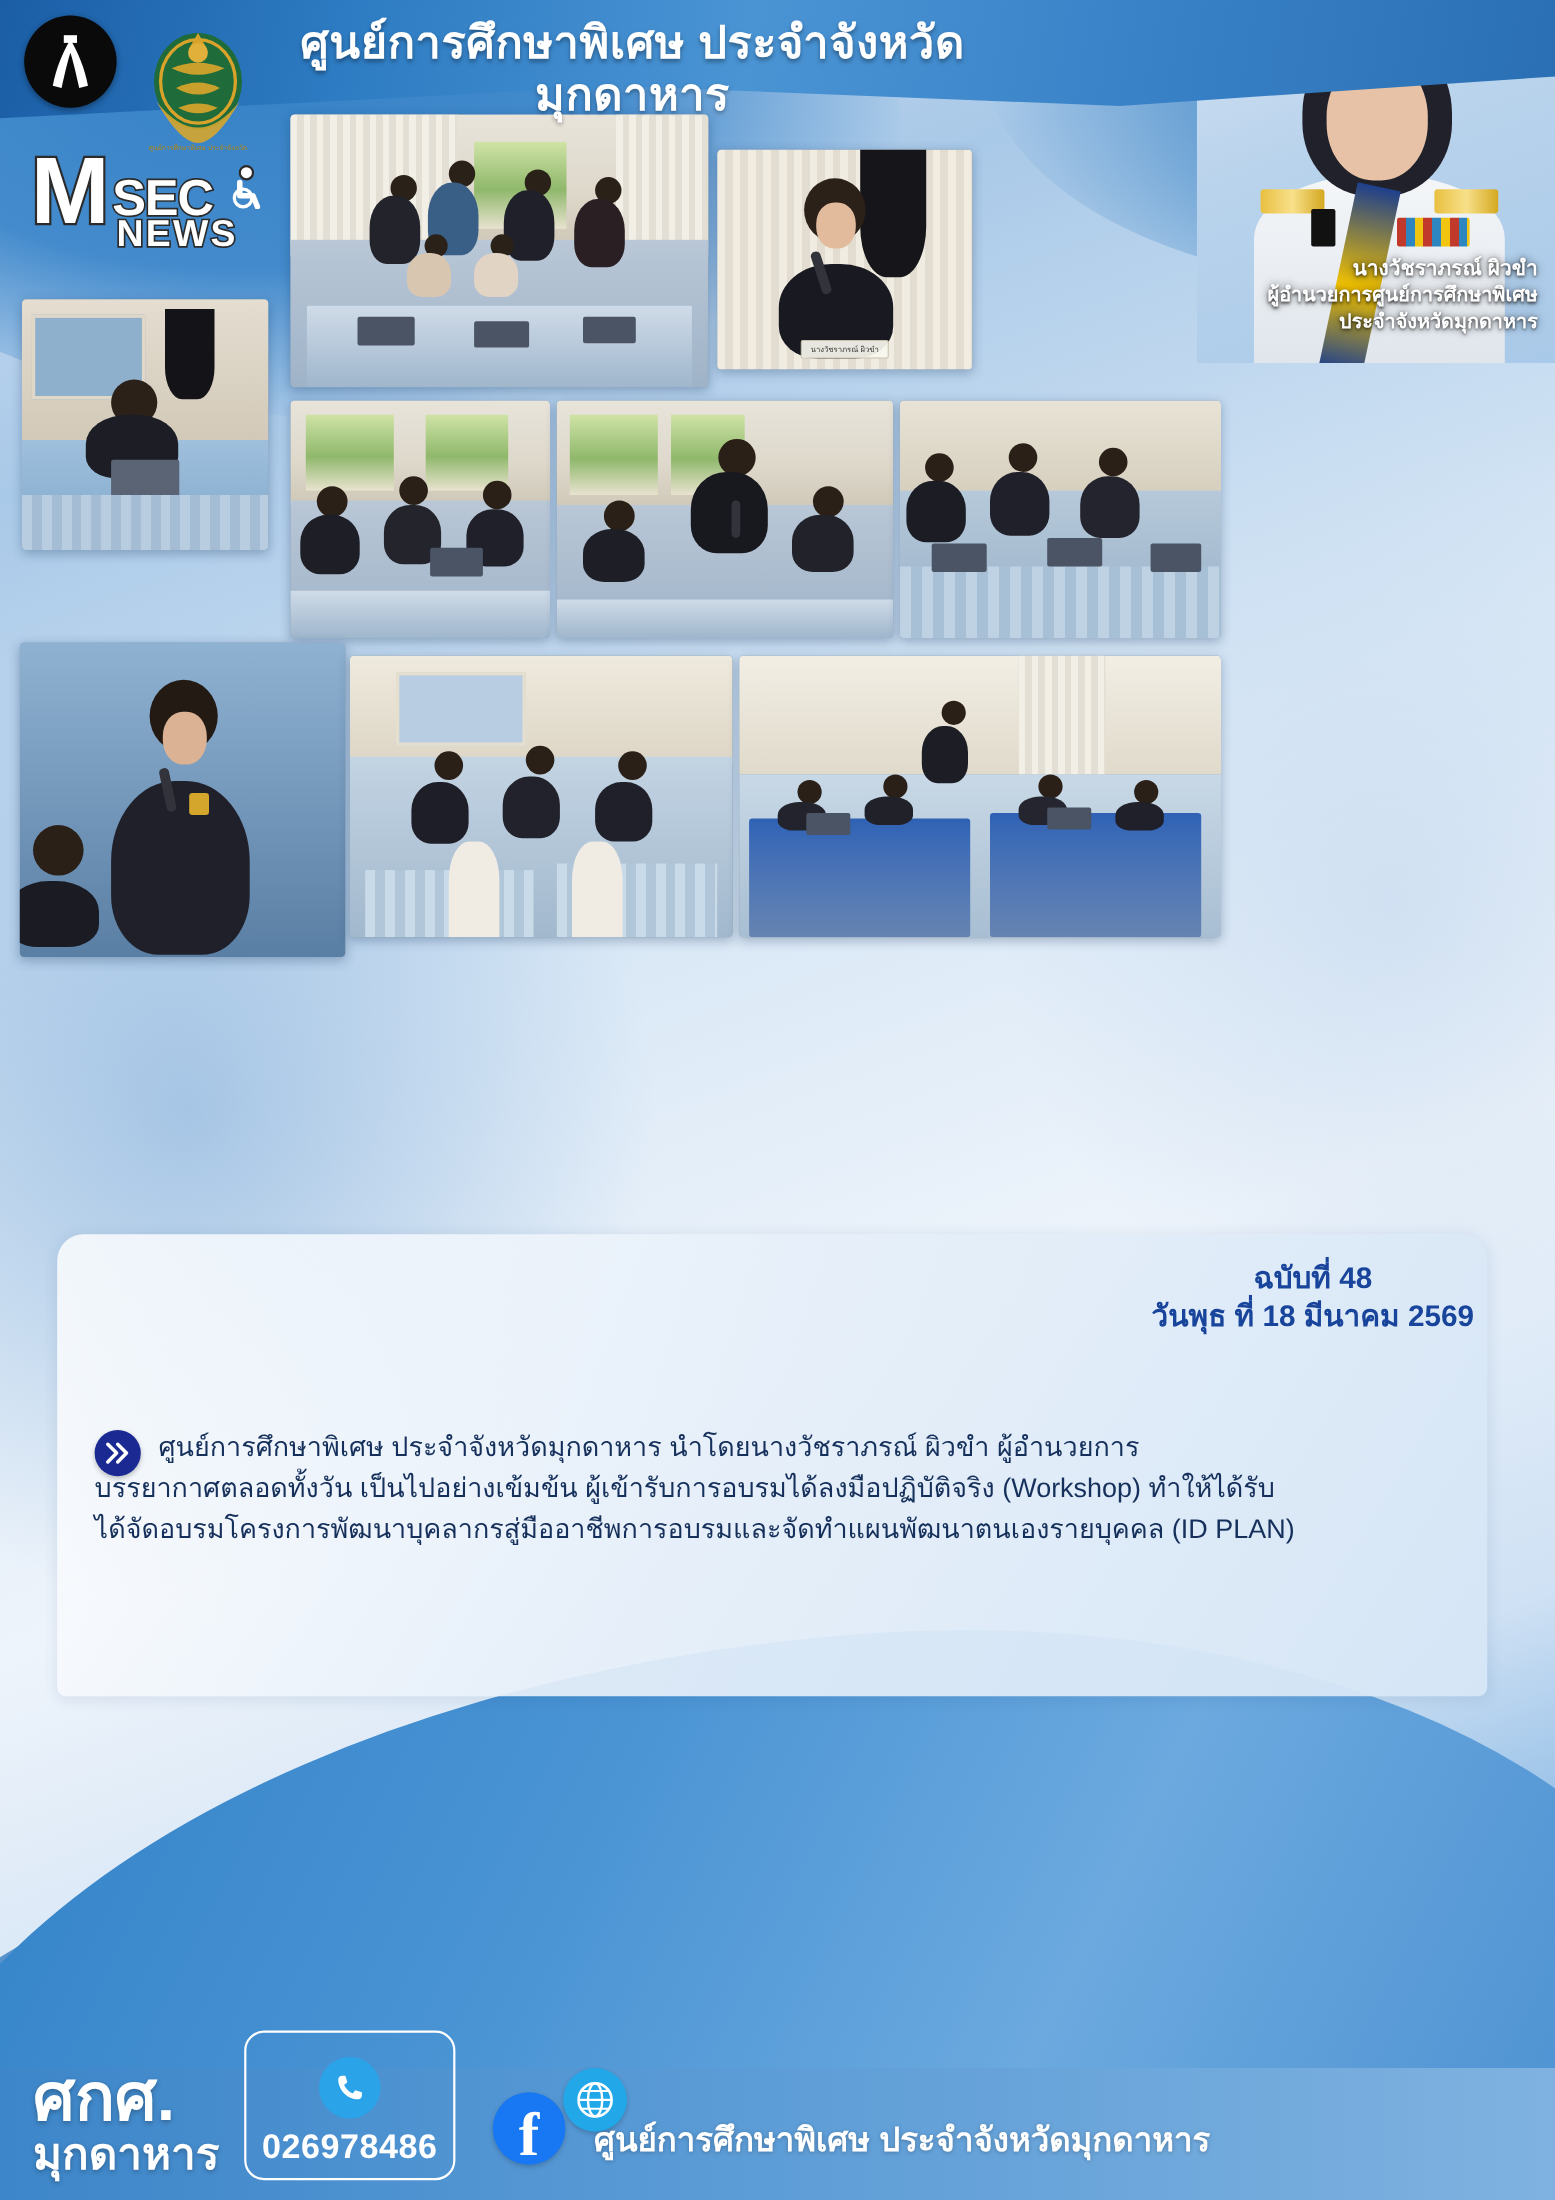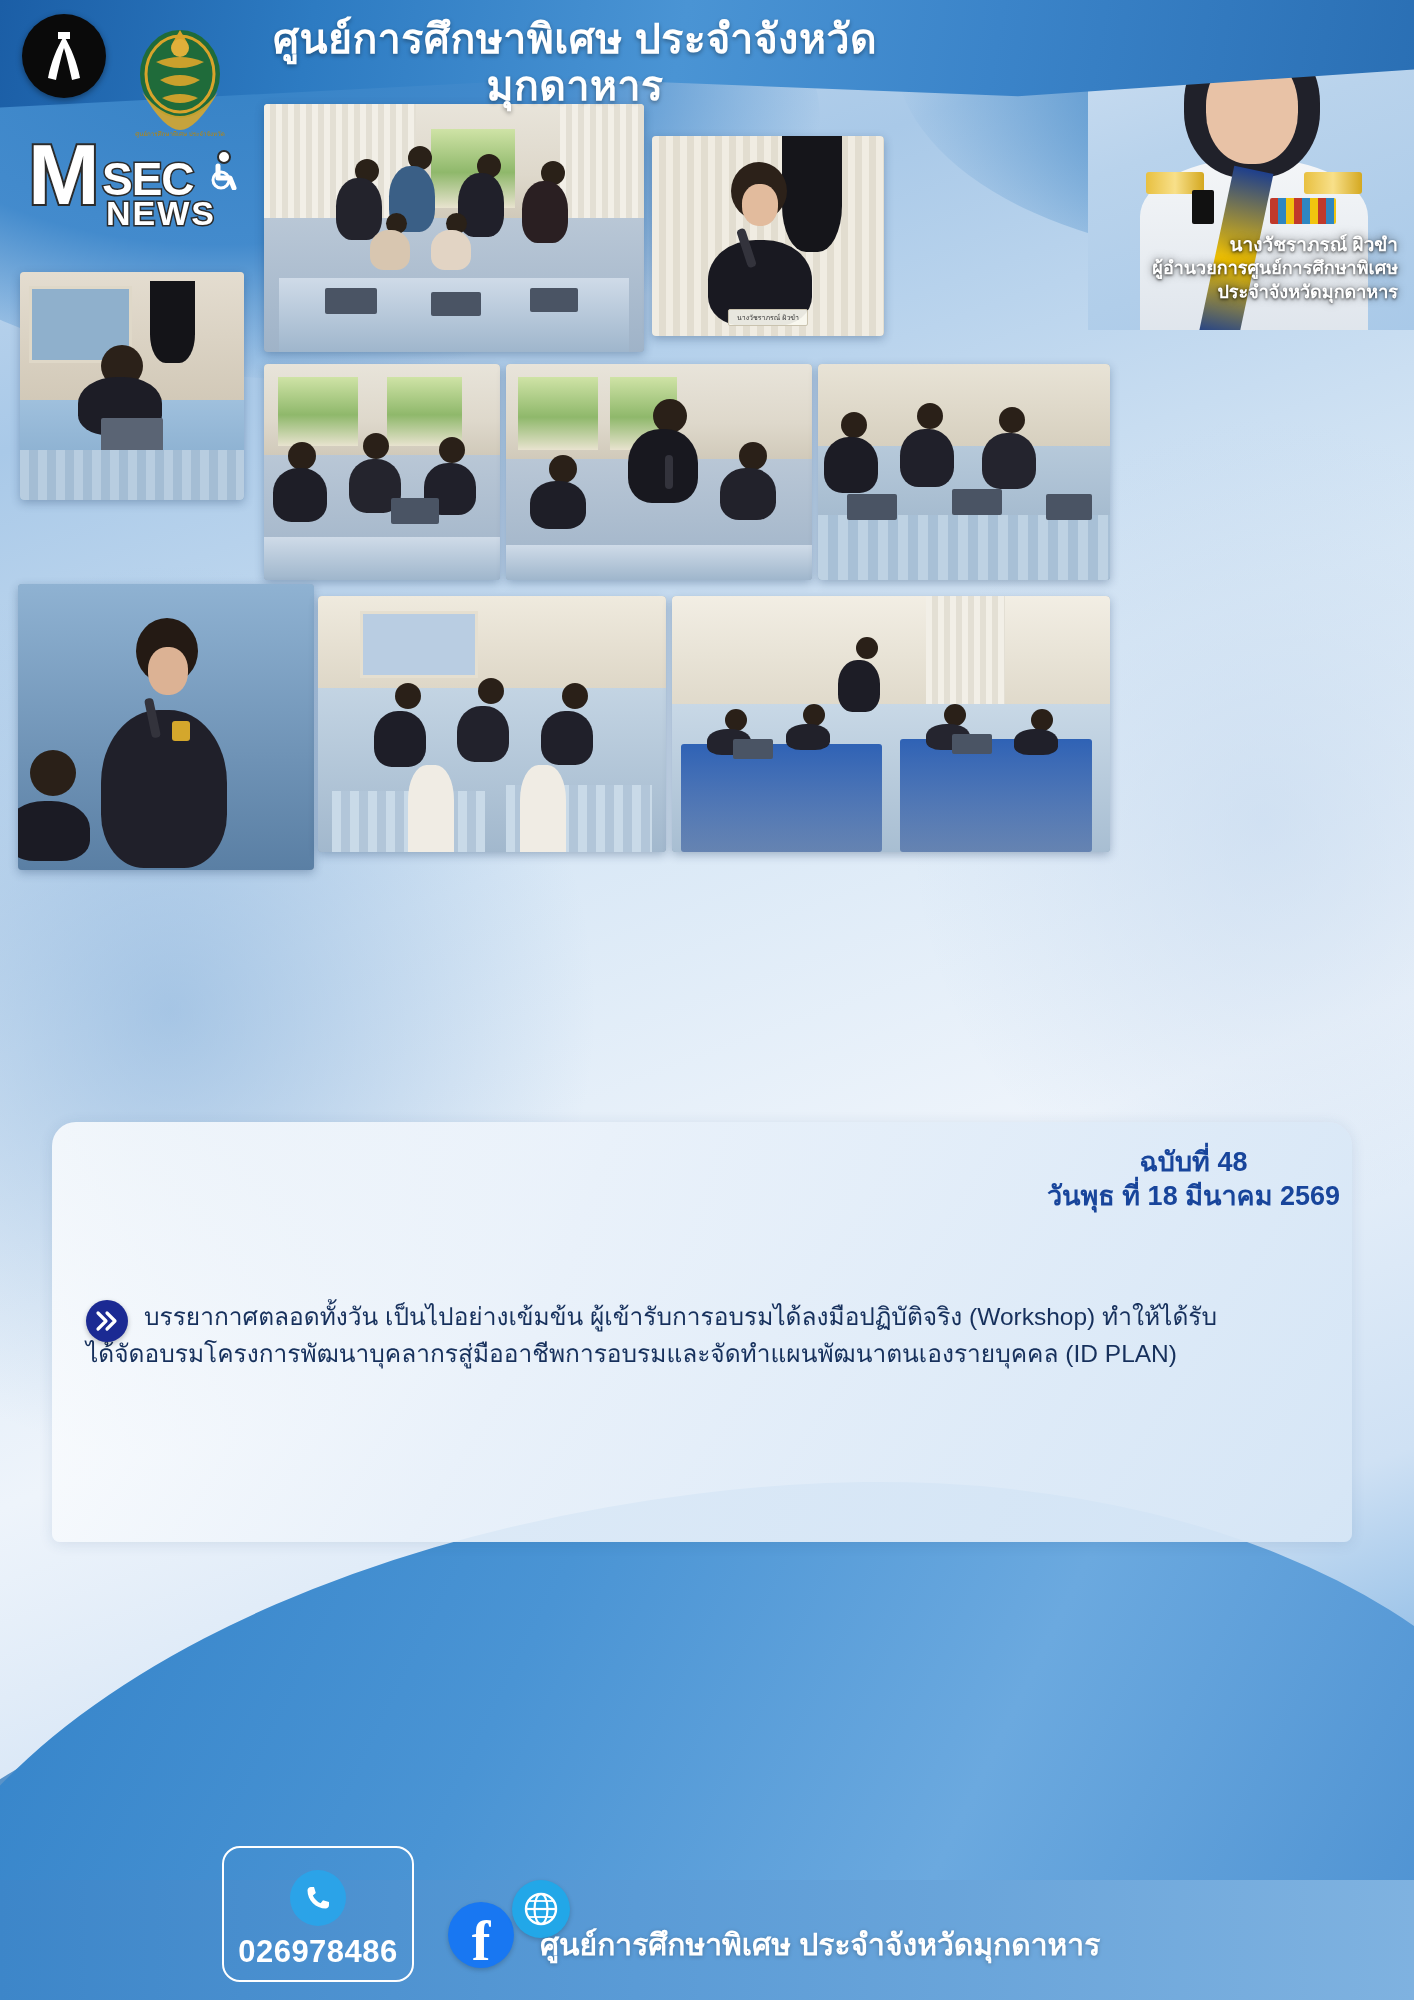--- a/index.html
+++ b/index.html
@@ -538,20 +538,21 @@
   </div>
 
   <div class="chev-badge">
     <svg viewBox="0 0 24 22" aria-hidden="true">
       <path d="M3 3 L11 11 L3 19" stroke="#ffffff" stroke-width="3.2" fill="none" stroke-linecap="round" stroke-linejoin="round"></path>
       <path d="M12 3 L20 11 L12 19" stroke="#ffffff" stroke-width="3.2" fill="none" stroke-linecap="round" stroke-linejoin="round"></path>
     </svg>
   </div>
 
   <div class="body-text">
+    <p>ศูนย์การศึกษาพิเศษ ประจำจังหวัดมุกดาหาร นำโดยนางวัชราภรณ์ ผิวขำ ผู้อำนวยการ</p>
     <p>บรรยากาศตลอดทั้งวัน เป็นไปอย่างเข้มข้น ผู้เข้ารับการอบรมได้ลงมือปฏิบัติจริง (Workshop) ทำให้ได้รับ</p>
     <p>ได้จัดอบรมโครงการพัฒนาบุคลากรสู่มืออาชีพการอบรมและจัดทำแผนพัฒนาตนเองรายบุคคล (ID PLAN)</p>
   </div>
 
   <div id="photo-bottom-row">
     <div class="ph-inner">
 
       <div style="position:absolute;left:0;bottom:0;width:100%;height:86px;
            background:linear-gradient(180deg,#cfd9e6 0%,#aebed0 100%);opacity:.85;"></div>
 
@@ -597,20 +598,24 @@
       </div>
     </div>
   </div>
 
 
   <div class="bg-bottom-wave2"></div>
   <div class="bg-bottom-wave"></div>
   <div class="bg-bottom-strip"></div>
 
   <div class="footer">
+    <div class="fl-logo">
+      <div class="fl-1">ศกศ.</div>
+      <div class="fl-2">มุกดาหาร</div>
+    </div>
 
     <div class="phone-box">
       <div class="phone-icon">
         <svg viewBox="0 0 28 28" aria-hidden="true">
           <path d="M7 3 C5 3 3.5 4.6 3.5 6.4 C3.5 16 12 24.5 21.6 24.5 C23.4 24.5 25 23 25 21
                    L25 18 L19 16.2 L16.6 19.2 C13.2 17.6 10.4 14.8 8.8 11.4 L11.8 9 L10 3 Z" fill="#ffffff"></path>
         </svg>
       </div>
       <div class="phone-num">026978486</div>
     </div>

